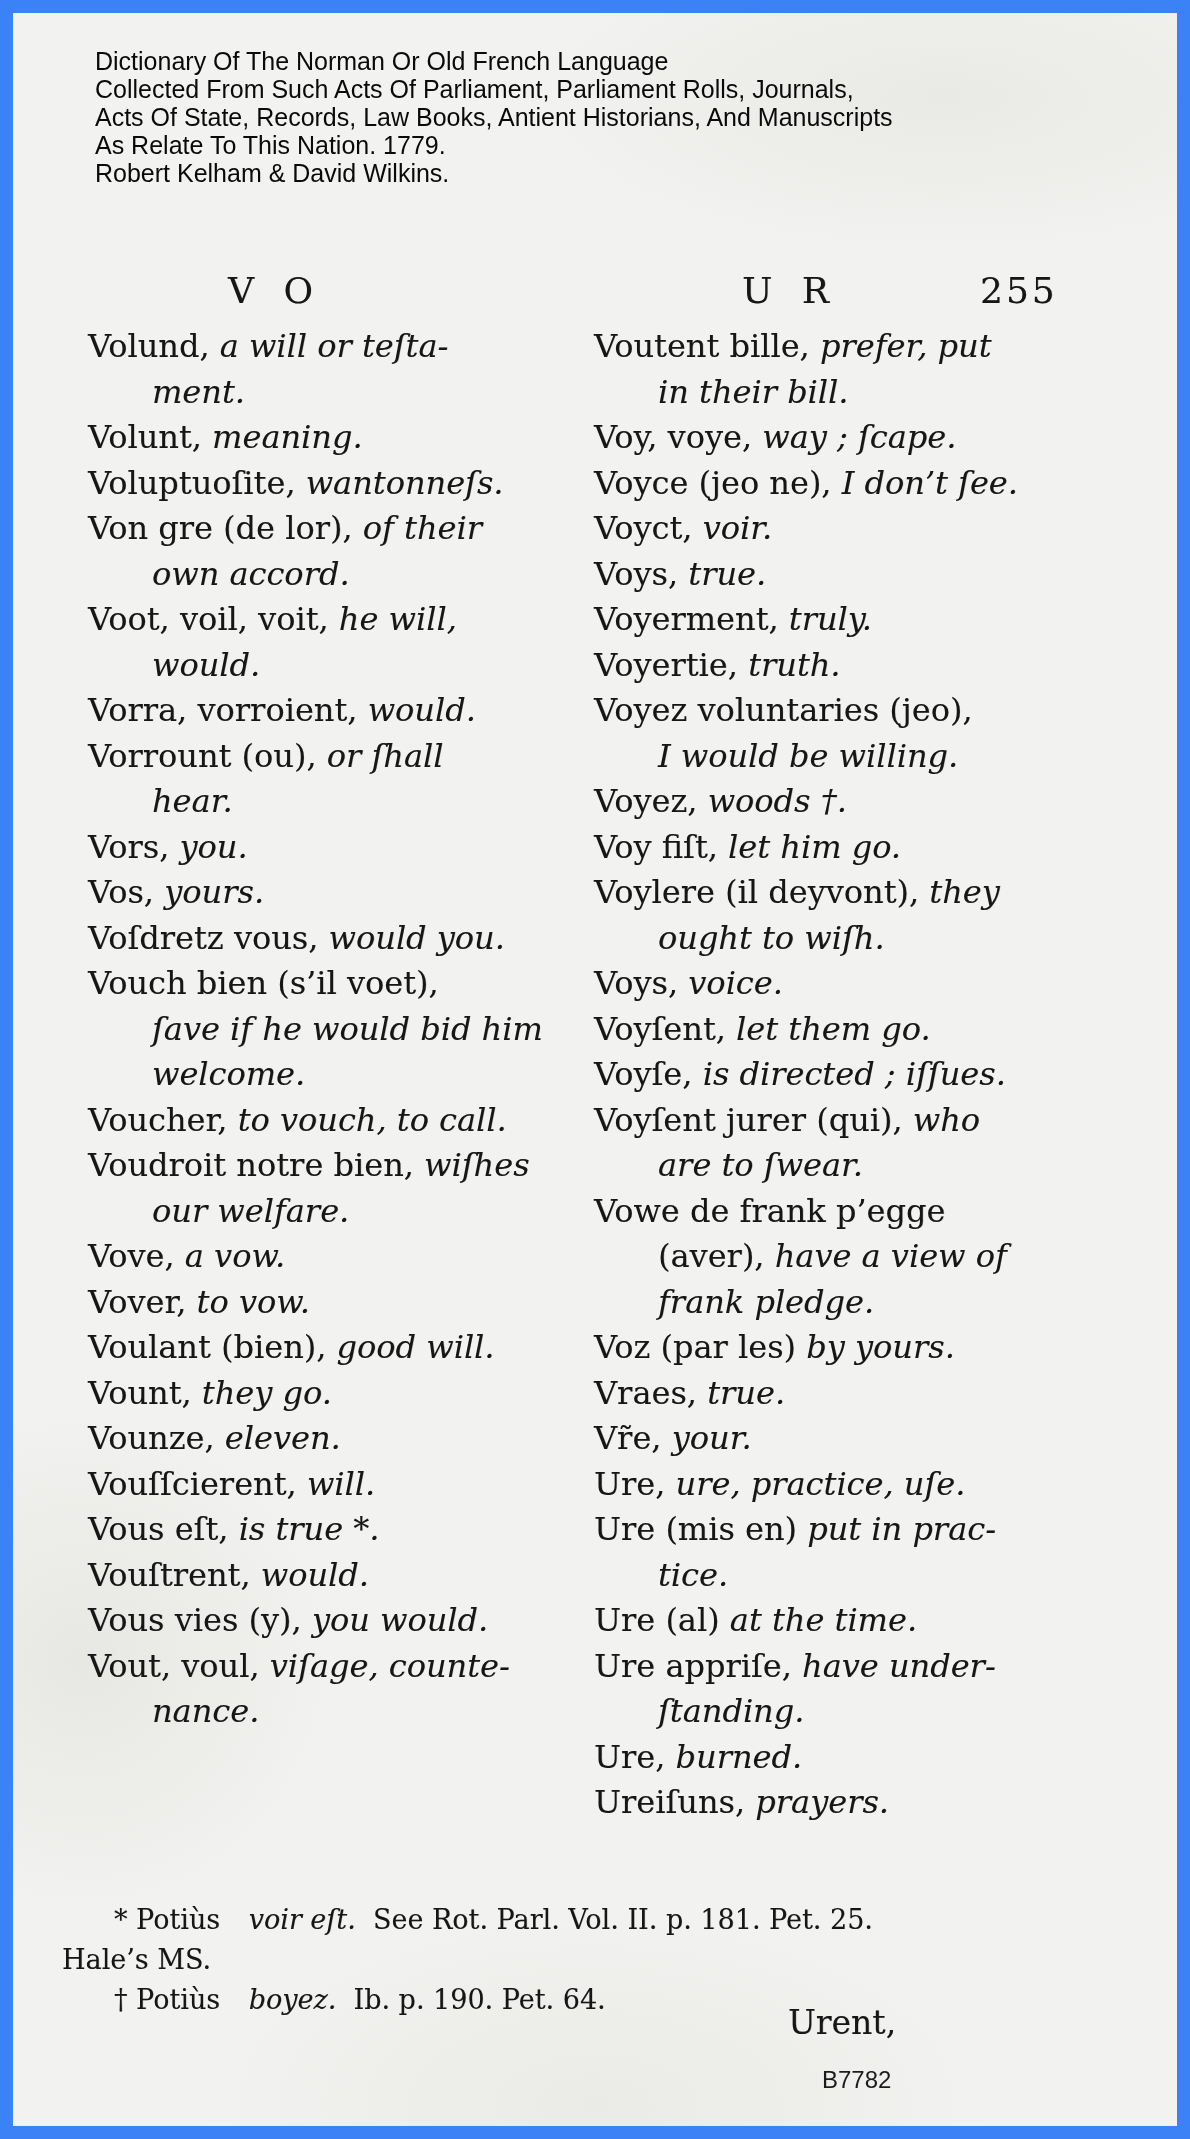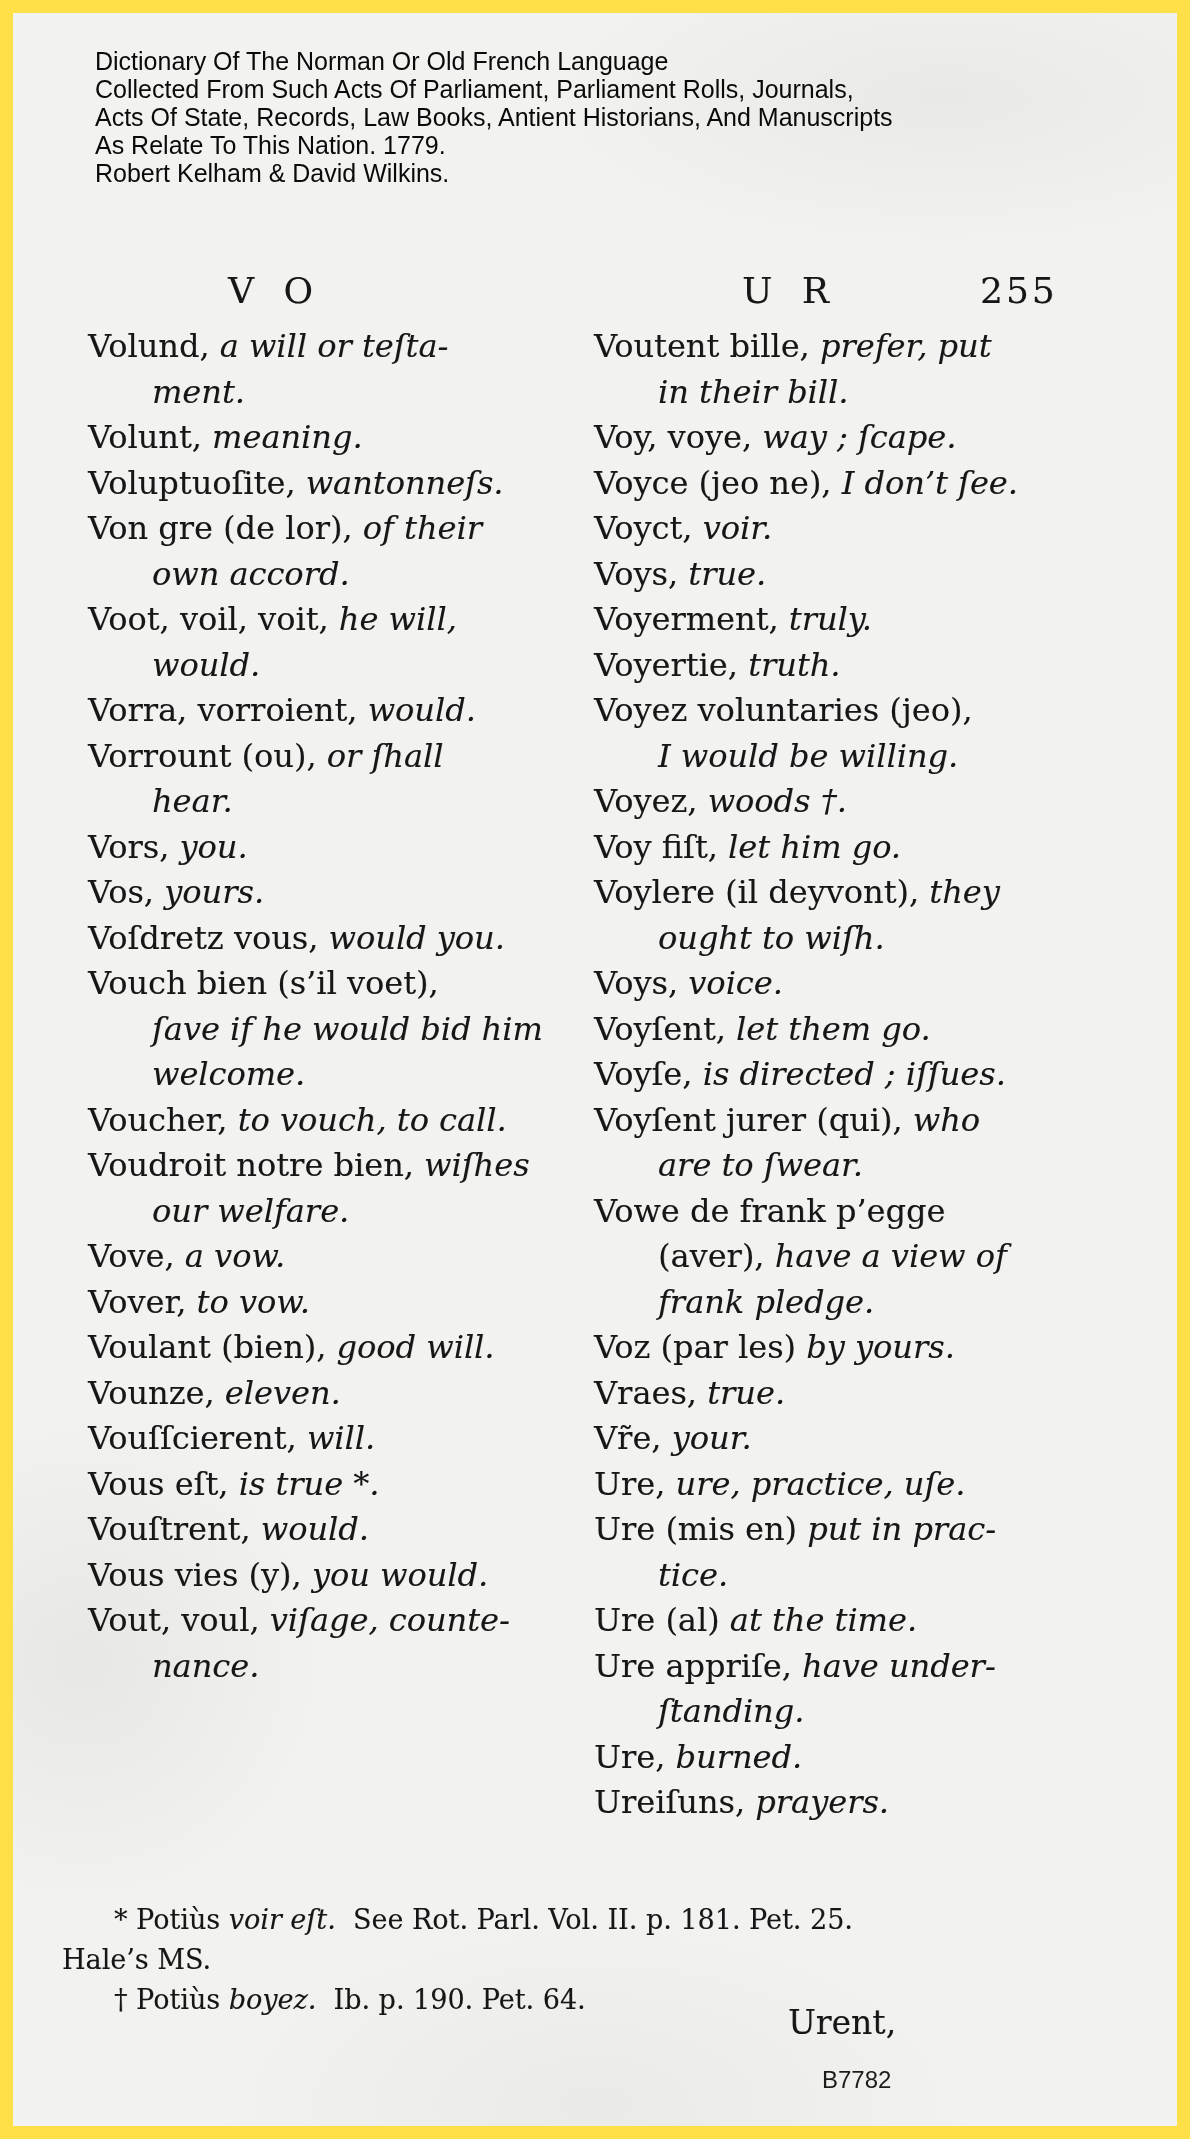--- a/index.html
+++ b/index.html
@@ -1,16 +1,16 @@
 <!DOCTYPE html>
 <html><head>
 <meta charset="utf-8">
 <style>
   html,body{margin:0;padding:0;background:#3a3a3a;}
-  .page{position:relative;width:1190px;height:2139px;background:#fde047;overflow:hidden;
+  .page{position:relative;width:1190px;height:2139px;background:#3b82f6;overflow:hidden;
         font-family:"DejaVu Serif",serif;color:#161616;}
   .paper{position:absolute;left:13px;top:13px;right:13px;bottom:13px;
          background:
            radial-gradient(ellipse 700px 260px at 80% 4%, #e9e9e6 0%, rgba(233,233,230,0) 60%),
            radial-gradient(ellipse 420px 420px at 6% 78%, #e7e7e4 0%, rgba(231,231,228,0) 60%),
            radial-gradient(ellipse 600px 300px at 50% 99%, #eaeae7 0%, rgba(234,234,231,0) 65%),
            #f2f2f0;}
   .header{position:absolute;left:95px;top:47px;
           font-family:"Liberation Sans",sans-serif;font-size:25px;line-height:28px;
           color:#0a0a0a;white-space:nowrap;}
@@ -23,21 +23,21 @@
        text-shadow:0.4px 0.4px 0 rgba(20,20,20,0.3);}
   .col.left{left:88px;width:506px;}
   .col.right{left:594px;width:515px;}
   .entry{padding-left:64px;text-indent:-64px;}
   .head,.def{white-space:pre-wrap;}
   .def{font-style:italic;}
   .fns{position:absolute;left:62px;top:1900px;width:1056px;font-size:27px;line-height:40px;
        text-shadow:0.4px 0.4px 0 rgba(20,20,20,0.3);}
   .fns p{margin:0;}
   .fn-first{text-indent:52px;}
-  .fns .it{font-style:italic;}
+  .fns .it{font-style:italic;margin-left:20px;}
   .fns span{white-space:pre-wrap;}
   .catchword{position:absolute;left:788px;top:2003px;font-size:33px;
              text-shadow:0.4px 0.4px 0 rgba(20,20,20,0.35);}
   .scanid{position:absolute;left:822px;top:2066px;
           font-family:"Liberation Sans",sans-serif;font-size:24px;color:#1c1c1c;}
 </style>
 </head>
 <body>
 
 <div class="page">
@@ -74,20 +74,21 @@
       <div class="entry"><span class="head">Voſdretz vous,</span> <span class="def">would you.</span></div>
       <div class="entry"><span class="head">Vouch bien (s’il voet),</span> <span class="def">
 ſave if he would bid him
 welcome.</span></div>
       <div class="entry"><span class="head">Voucher,</span> <span class="def">to vouch, to call.</span></div>
       <div class="entry"><span class="head">Voudroit notre bien,</span> <span class="def">wiſhes
 our welfare.</span></div>
       <div class="entry"><span class="head">Vove,</span> <span class="def">a vow.</span></div>
       <div class="entry"><span class="head">Vover,</span> <span class="def">to vow.</span></div>
       <div class="entry"><span class="head">Voulant (bien),</span> <span class="def">good will.</span></div>
+      <div class="entry"><span class="head">Vount,</span> <span class="def">they go.</span></div>
       <div class="entry"><span class="head">Vounze,</span> <span class="def">eleven.</span></div>
       <div class="entry"><span class="head">Vouſſcierent,</span> <span class="def">will.</span></div>
       <div class="entry"><span class="head">Vous eſt,</span> <span class="def">is true *.</span></div>
       <div class="entry"><span class="head">Vouſtrent,</span> <span class="def">would.</span></div>
       <div class="entry"><span class="head">Vous vies (y),</span> <span class="def">you would.</span></div>
       <div class="entry"><span class="head">Vout, voul,</span> <span class="def">viſage, counte-
 nance.</span></div>
     </div>
 
   <div class="col right">

